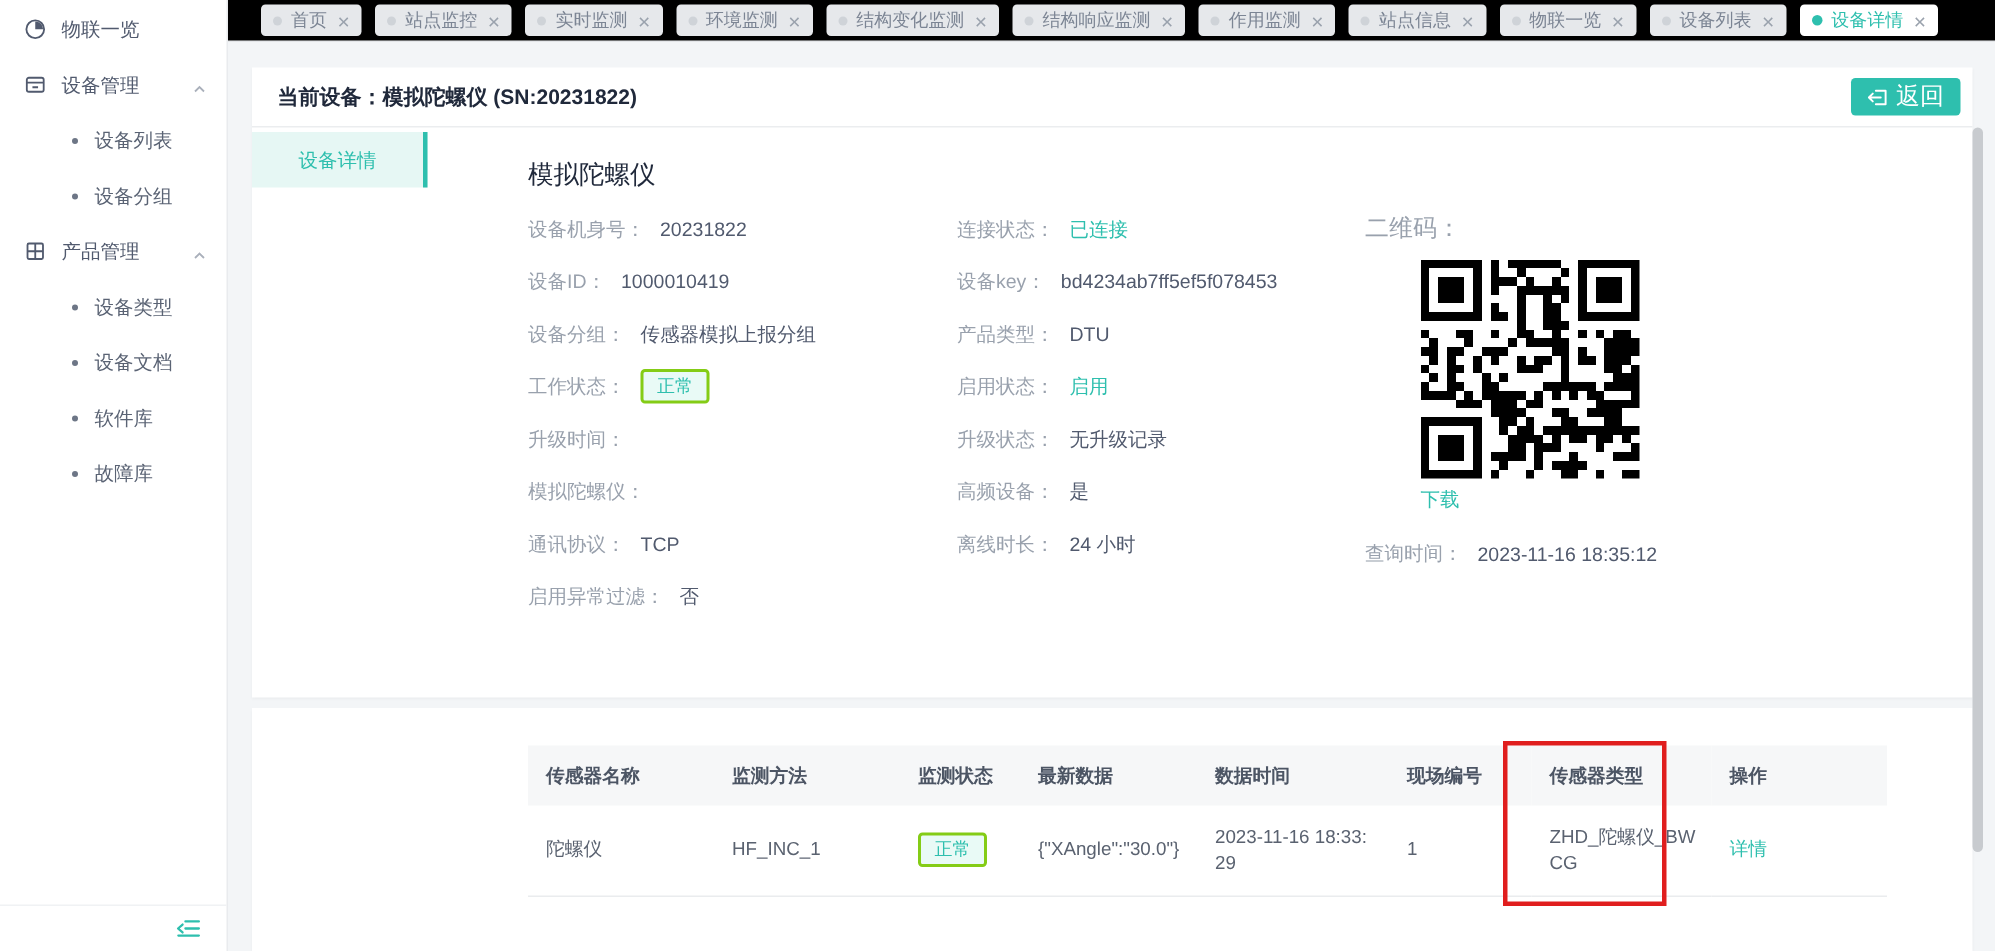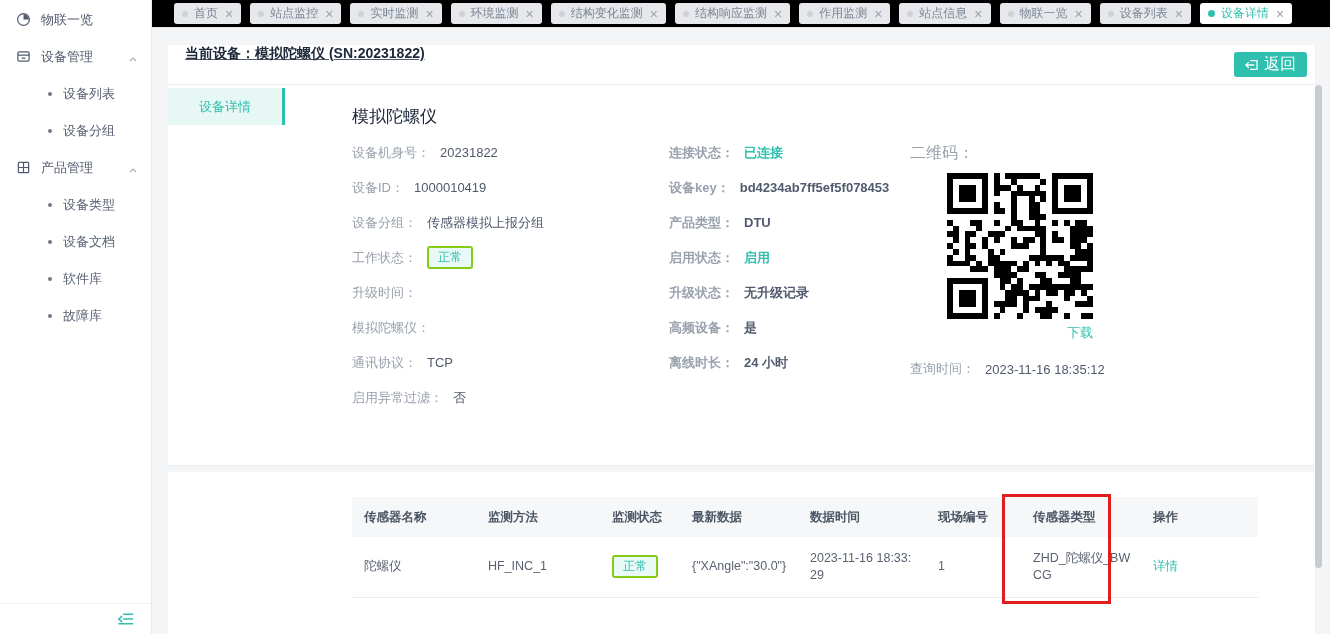--- a/index.html
+++ b/index.html
@@ -21,36 +21,36 @@
   
   #tabbar { position:absolute; left:152px; top:0; width:1178px; height:28px; background:#000000; border-bottom:1px solid #e5e7ea; display:flex; align-items:center; padding-left:22px; gap:9px; }
   .tab { height:21px; padding:0 8px; background:#e6e8eb; border-radius:3px; font-size:12px; color:#7c8594; display:flex; align-items:center; gap:6px; cursor:pointer; white-space:nowrap; }
   .tab .tdot { width:6px; height:6px; border-radius:50%; background:#cfd3d8; flex:none; }
   .tab .tclose { font-size:14px; line-height:1; color:#9aa2ad; margin-left:1px; }
   .tab.active { background:#fff; color:#2ebfae; }
   .tab.active .tdot { width:7px; height:7px; background:#2ebfae; }
 
   
   #card-main { position:absolute; left:168px; top:45px; width:1147px; height:420px; background:#fff; box-shadow:0 1px 2px rgba(0,0,0,.04); }
-  .card-header { height:40px; border-bottom:1px solid #ebedef; display:flex; align-items:flex-start; padding-left:17px;text-decoration:underline; }
+  .card-header { height:40px; border-bottom:1px solid #ebedef; display:flex; align-items:center; padding-left:17px; }
   .crumb { font-size:14px; font-weight:bold; color:#20293b; }
   .back-btn { position:absolute; right:8px; top:7px; height:25px; background:#2ebfae; color:#fff; border:none; border-radius:3px; font-size:16px; padding:0 11px; display:flex; align-items:center; gap:6px; cursor:pointer; font-family:inherit; }
   .side-tab { position:absolute; left:0; top:43px; width:117px; height:37px; background:#e6f7f4; color:#2ebfae; font-size:13px; display:flex; align-items:center; justify-content:center; border-right:3px solid #2ebfae; cursor:pointer; }
   .detail-title { position:absolute; left:184px; top:60px; font-size:17px; color:#20293b; }
   .fields { position:absolute; top:90px; }
-  #col1 { left:184px; } #col2 { left:501px;font-weight:bold; }
+  #col1 { left:184px; } #col2 { left:470px; }
   .f-row { height:35px; display:flex; align-items:center; font-size:13px; }
   .f-label { color:#99a1ad; margin-right:10px; white-space:nowrap; }
   .f-value { color:#515a6e; } 
   .f-accent { color:#2ebfae; }
   .badge { display:inline-block; font-size:12px; color:#2ebfae; background:#e9faf6; border:2px solid #84cc16; border-radius:3px; padding:1px 9px; line-height:17px; }
   .qr-wrap { position:absolute; left:742px; top:90px; }
   .qr-wrap .f-label { display:block; line-height:35px; margin:0; }
   #qr { display:block; margin:3px 0 0 37px; }
-  .dl { display:block; width:146px; margin:5px 0 0 37px; text-align:right; font-size:13px; color:#2ebfae; cursor:pointer; text-decoration:none; }
+  .dl { display:block; width:146px; margin:5px 0 0 37px; text-align:left; font-size:13px; color:#2ebfae; cursor:pointer; text-decoration:none; }
   .query-row { position:absolute; left:742px; top:315px; display:flex; align-items:center; font-size:13px; height:18px; }
 
   
   #card-table { position:absolute; left:168px; top:472px; width:1147px; height:162px; background:#fff; box-shadow:0 1px 2px rgba(0,0,0,.04); }
   #sensors { position:absolute; left:184px; top:25px; width:906px; border-collapse:collapse; table-layout:fixed; }
   #sensors th { height:40px; background:#f6f7f8; font-size:12.5px; font-weight:bold; color:#4c5564; text-align:left; padding:0 0 0 12px; }
   #sensors td { height:60px; font-size:12.5px; color:#5a6270; padding:0 8px 0 12px; border-bottom:1px solid #eaecee; word-break:break-all; line-height:17px; }
   .link { color:#2ebfae; cursor:pointer; }
 
   

